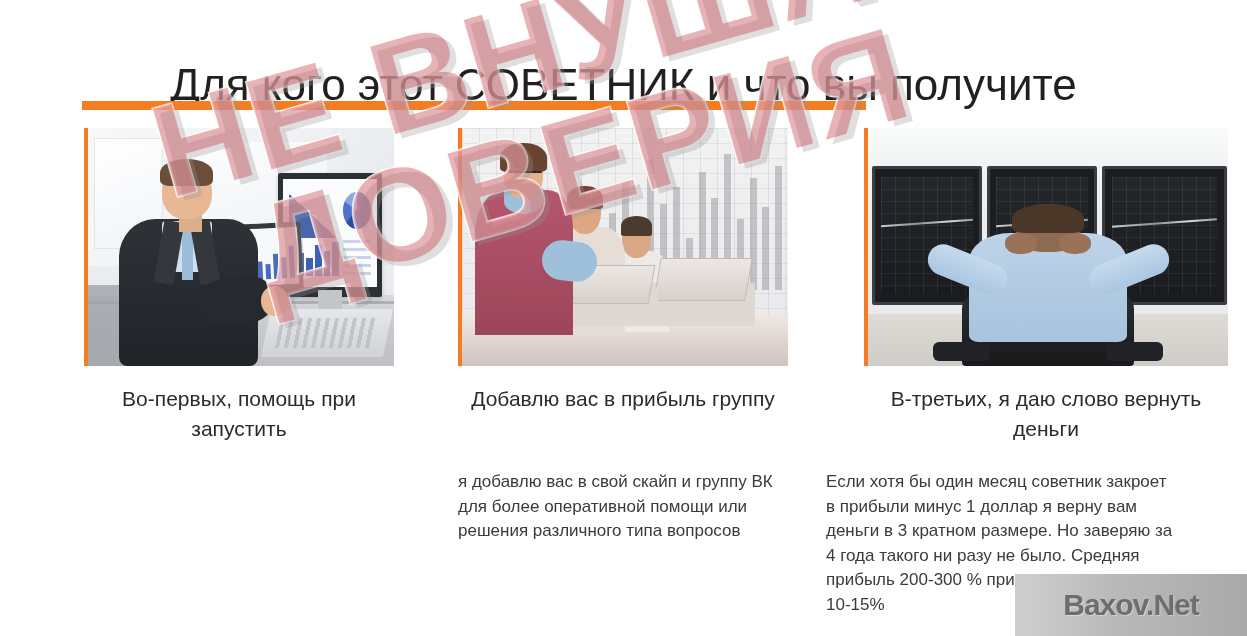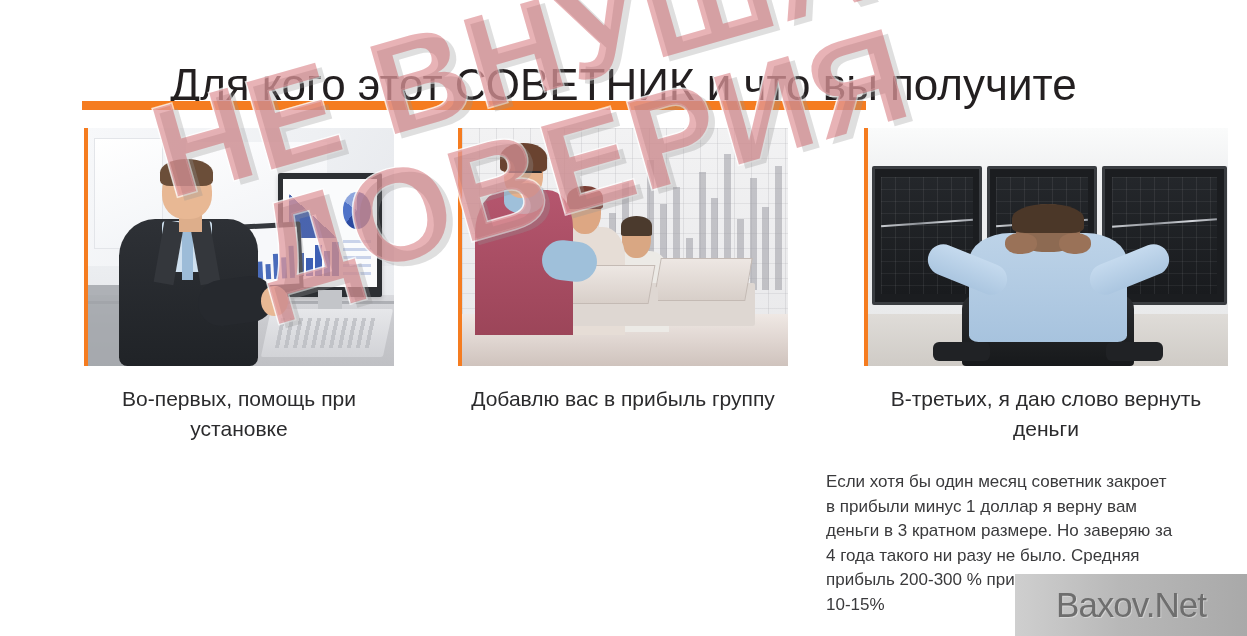--- a/index.html
+++ b/index.html
@@ -416,22 +416,22 @@
     bottom: 0;
     width: 232px;
     height: 62px;
     background: linear-gradient(90deg,#cfcfcf 0%, #b8b8b8 45%, #a9a9a9 100%);
     z-index: 50;
     display: flex;
     align-items: center;
     justify-content: center;
   }
   #logo-text {
-    font-size: 35px;
-    font-weight: 400;
+    font-size: 30px;
+    font-weight: 700;
     color: #6e6e6e;
     letter-spacing: -1px;
     text-shadow: 1px 1px 0 rgba(255,255,255,.35);
   }
 </style>
 </head>
 <body>
 
 <div id="page">
 
@@ -487,21 +487,21 @@
           <div class="s1-lapel-l"></div>
           <div class="s1-lapel-r"></div>
           <div class="s1-neck"></div>
           <div class="s1-head"></div>
           <div class="s1-hair"></div>
           <div class="s1-arm"></div>
           <div class="s1-hand"></div>
         </div>
       </div>
     </div>
-    <div class="caption">Во-первых, помощь при установке</div>
+    <div class="caption">Во-первых, помощь при запустить</div>
   </div>
 
   <div class="col" id="col-2">
     <div class="photo">
       <div class="accent"></div>
       <div class="canvas">
         <div class="s2-bg"></div>
         <div class="s2-grid"></div>
         <div class="s2-candles">
           <i style="left:2%;  height:52%"></i>
@@ -576,20 +576,21 @@
         <div class="s3-armR"></div>
         <div class="s3-head"></div>
         <div class="s3-hair"></div>
         <div class="s3-handL"></div>
         <div class="s3-handR"></div>
       </div>
     </div>
     <div class="caption">В-третьих, я даю слово вернуть деньги</div>
   </div>
 
+  <div class="body-text" id="body-2">я добавлю вас в свой скайп и группу ВК для более оперативной помощи или решения различного типа вопросов</div>
   <div class="body-text" id="body-3">Если хотя бы один месяц советник закроет в прибыли минус 1 доллар я верну вам деньги в 3 кратном размере. Но заверяю за 4 года такого ни разу не было. Средняя прибыль 200-300 % при просадке максимум 10-15%</div>
 
   <div id="watermark">
     <div class="wm-line l1">НЕ ВНУШАЕТ</div>
     <div class="wm-line l2">ДОВЕРИЯ</div>
   </div>
 
   <div id="logo">
     <span id="logo-text">Baxov.Net</span>
   </div>

